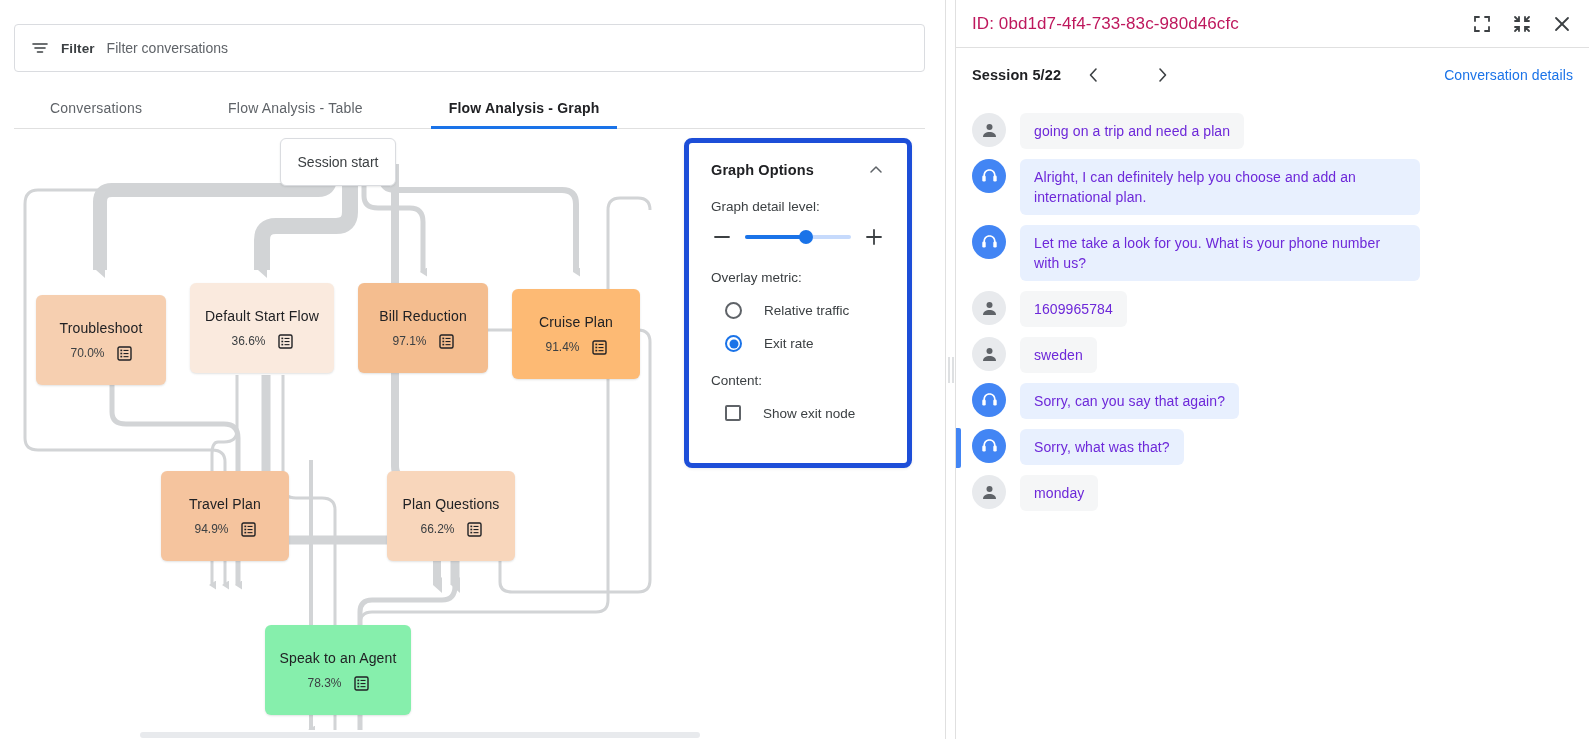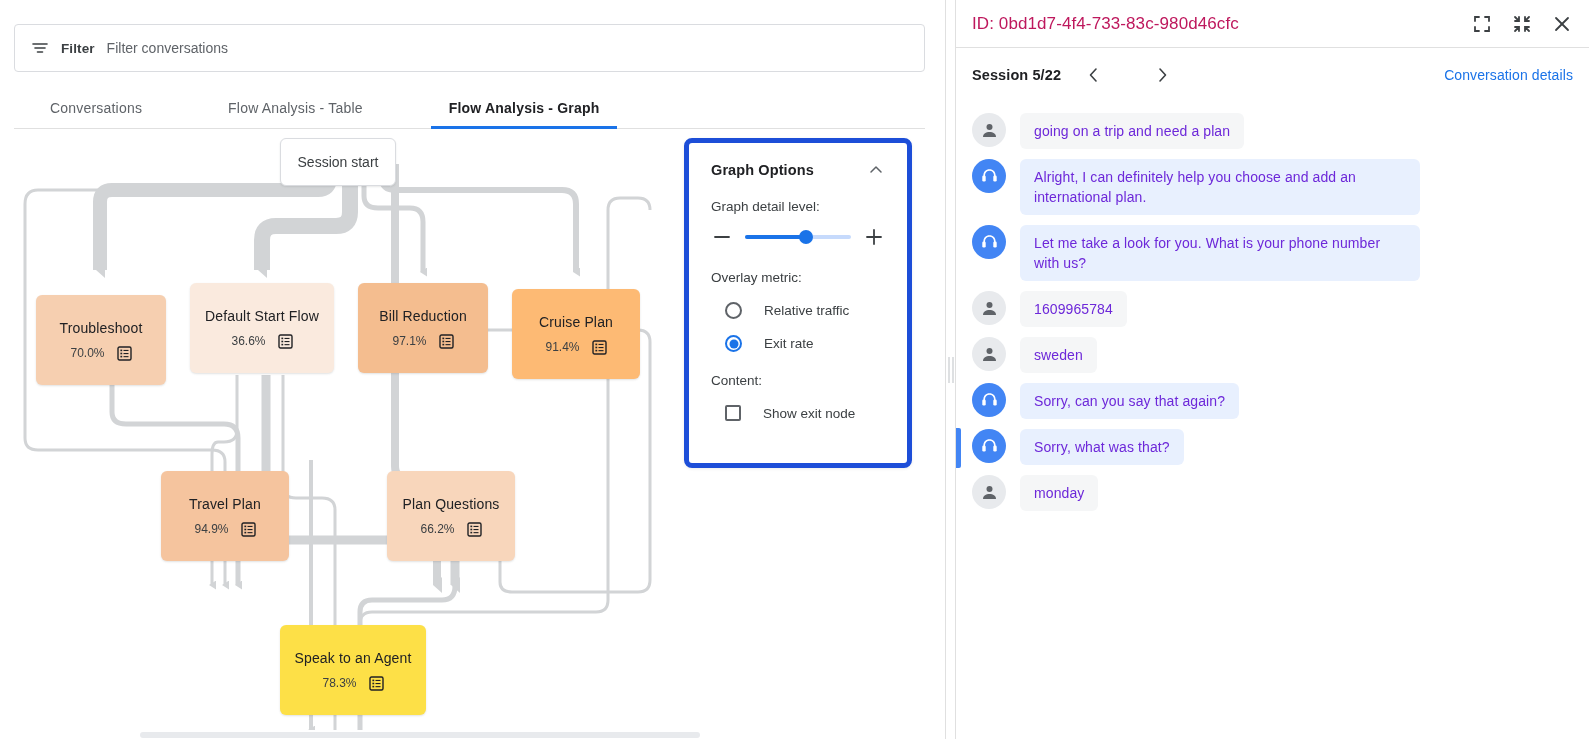--- a/index.html
+++ b/index.html
@@ -391,21 +391,21 @@
                 <rect x="3.4" y="6.7" width="1.8" height="1.6" fill="#202124"></rect>
                 <rect x="3.4" y="9.8" width="1.8" height="1.6" fill="#202124"></rect>
                 <rect x="6.5" y="3.9" width="5" height="1.1" fill="#202124"></rect>
                 <rect x="6.5" y="7" width="5" height="1.1" fill="#202124"></rect>
                 <rect x="6.5" y="10.1" width="5" height="1.1" fill="#202124"></rect>
               </svg>
           </span>
         </span>
       </div>
 
-      <div class="node" style="left:280px; top:495px; width:146px; height:90px; background:#fde047;">
+      <div class="node" style="left:265px; top:495px; width:146px; height:90px; background:#86efac;">
         <span class="node-title">Speak to an Agent</span>
         <span class="node-meta">
           <span class="node-pct">78.3%</span>
           <span class="node-icon">
             <svg width="15" height="15" viewBox="0 0 15 15">
                 <rect x="1" y="1" width="13" height="13" rx="1.5" fill="none" stroke="#202124" stroke-width="1.4"></rect>
                 <rect x="3.4" y="3.6" width="1.8" height="1.6" fill="#202124"></rect>
                 <rect x="3.4" y="6.7" width="1.8" height="1.6" fill="#202124"></rect>
                 <rect x="3.4" y="9.8" width="1.8" height="1.6" fill="#202124"></rect>
                 <rect x="6.5" y="3.9" width="5" height="1.1" fill="#202124"></rect>

